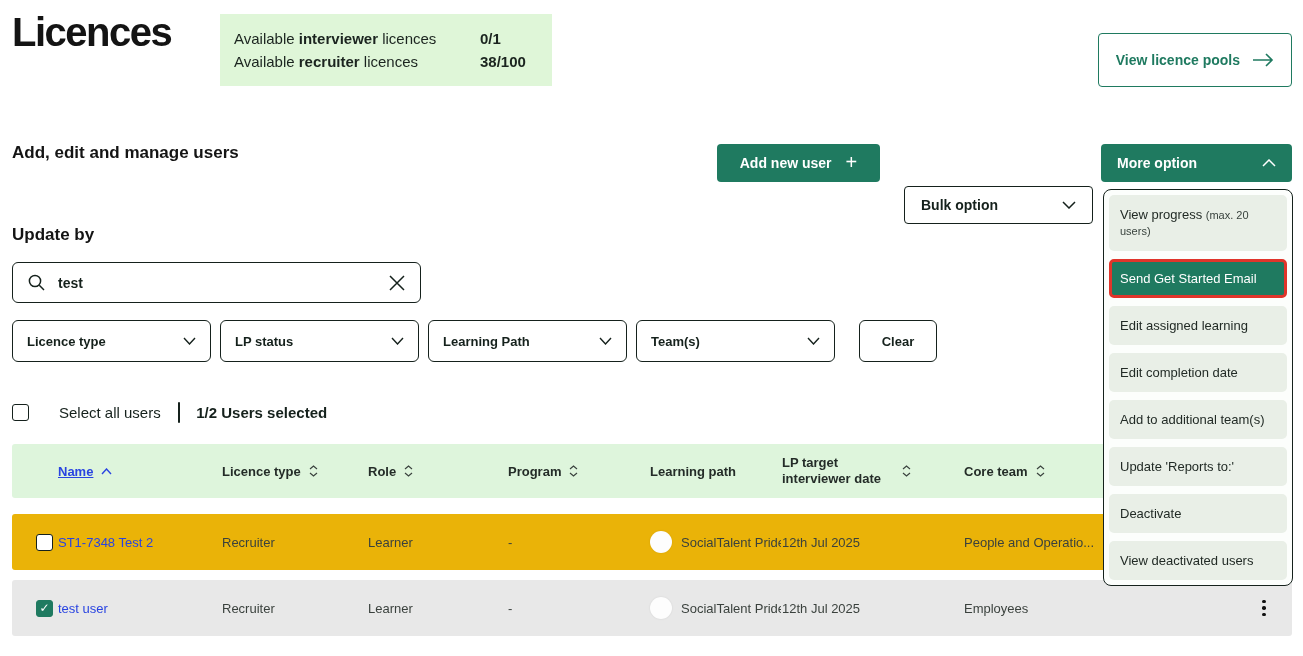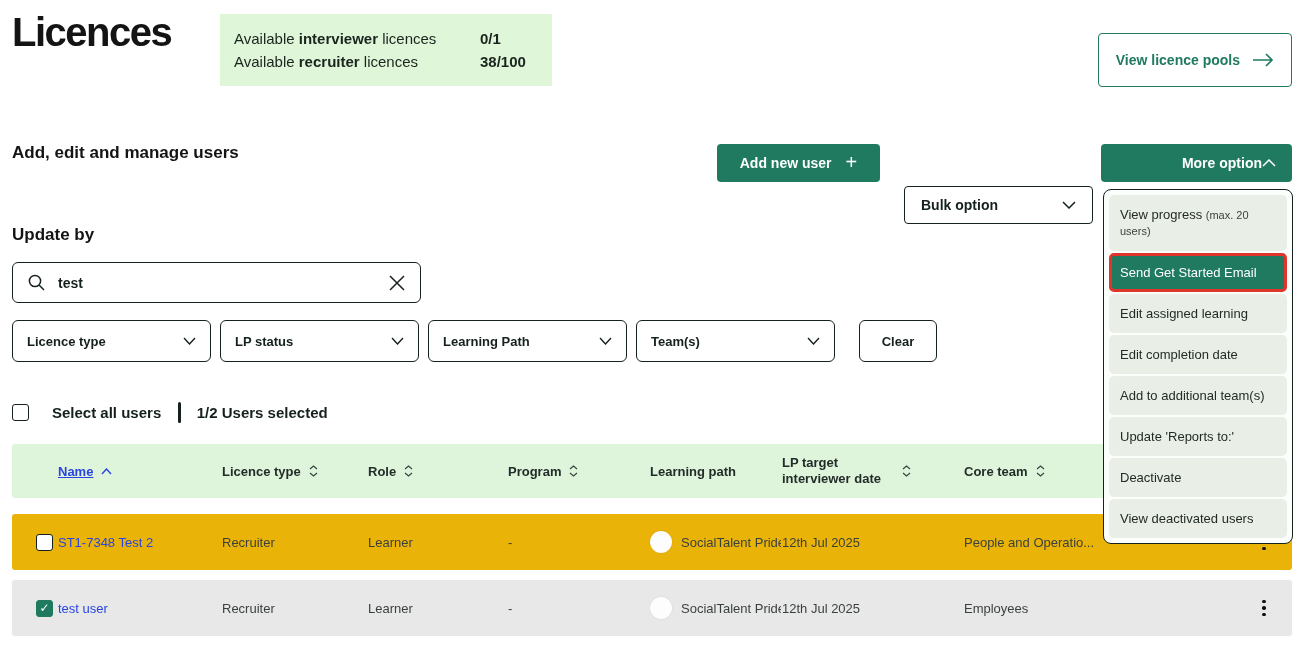--- a/index.html
+++ b/index.html
@@ -20,26 +20,26 @@
 
   
   .manage-heading { position:absolute; left:12px; top:143px; font-size:17px; font-weight:700; color:#141414; }
   .btn { position:absolute; top:144px; height:38px; border-radius:4px; display:flex; align-items:center;
     font-size:14px; font-weight:700; cursor:pointer; }
   .btn-solid { background:#1f7a60; color:#fff; border:none; }
   .btn-outline { background:#fff; color:#15211c; border:1.4px solid #15211c; }
   .btn-add { left:717px; width:163px; justify-content:center; gap:14px; }
   .btn-add .plus { font-size:20px; font-weight:400; line-height:1; margin-top:-2px; }
   .btn-bulk { left:904px; width:189px; padding:0 16px; justify-content:space-between;margin-top:42px; }
-  .btn-more { left:1101px; width:191px; padding:0 16px; justify-content:flex-end; }
+  .btn-more { left:1101px; width:191px; padding:0 16px; justify-content:space-between; }
   .chev { display:inline-flex; }
 
   
   .more-menu { position:absolute; left:1103px; top:189px; width:190px; background:#fcfefc;
-    border:1.6px solid #15211c; border-radius:8px; padding:5px; display:flex; flex-direction:column; gap:2px; z-index:20; }
+    border:1.6px solid #15211c; border-radius:8px; padding:5px; display:flex; flex-direction:column; gap:8px; z-index:20; }
   .menu-item { background:#e9efe7; border-radius:5px; padding:12px 11px; font-size:13px; color:#222b26;
     line-height:15px; cursor:pointer; }
   .menu-item .note { font-size:11px; color:#38423d; }
   .menu-item.highlighted { background:#1f7a60; color:#fff; border:3px solid #e0352b; padding:9px 8px; }
 
   
   .filter-heading { position:absolute; left:12px; top:225px; font-size:17px; font-weight:700; color:#141414; }
   .search-box { position:absolute; left:12px; top:262px; width:409px; height:41px; background:#fff;
     border:1.5px solid #15211c; border-radius:6px; display:flex; align-items:center; padding:0 14px; gap:12px; }
   .search-box input { border:none; outline:none; flex:1; font-family:inherit; font-size:14px; font-weight:600; color:#15211c; background:transparent; }
@@ -55,21 +55,21 @@
     border:1.3px solid #15211c; border-radius:6px; display:flex; align-items:center; justify-content:center;
     font-size:13px; font-weight:700; cursor:pointer; }
 
   
   .select-row { position:absolute; left:12px; top:402px; display:flex; align-items:center; }
   .checkbox { width:17px; height:17px; border:1.6px solid #15211c; border-radius:3px; background:#fff;
     display:flex; align-items:center; justify-content:center; cursor:pointer; flex:none; }
   .checkbox .tick { display:none; color:#fff; font-size:12px; font-weight:700; line-height:1; }
   .checkbox.checked { background:#1f7a60; border-color:#1f7a60; }
   .checkbox.checked .tick { display:block; }
-  .select-row .lbl { margin-left:23px; font-size:15px; font-weight:700; }
+  .select-row .lbl { margin-left:30px; font-size:15px; font-weight:400; }
   .select-row .divider { width:2.5px; height:21px; background:#15211c; margin:0 16px 0 17px; border-radius:2px; }
   .select-row .count { font-size:15px; font-weight:700; }
 
   
   .tbl-grid { display:grid; grid-template-columns:46px 164px 146px 140px 142px 132px 182px 1fr 56px; align-items:center; }
   .tbl-header { position:absolute; left:12px; top:444px; width:1280px; height:54px; background:#def5dc; border-radius:3px;
     font-size:13px; font-weight:600; color:#242c28; }
   .th { display:flex; align-items:center; gap:8px; }
   .th.sortable { cursor:pointer; }
   .th-name { color:#2944e1; text-decoration:underline; }

